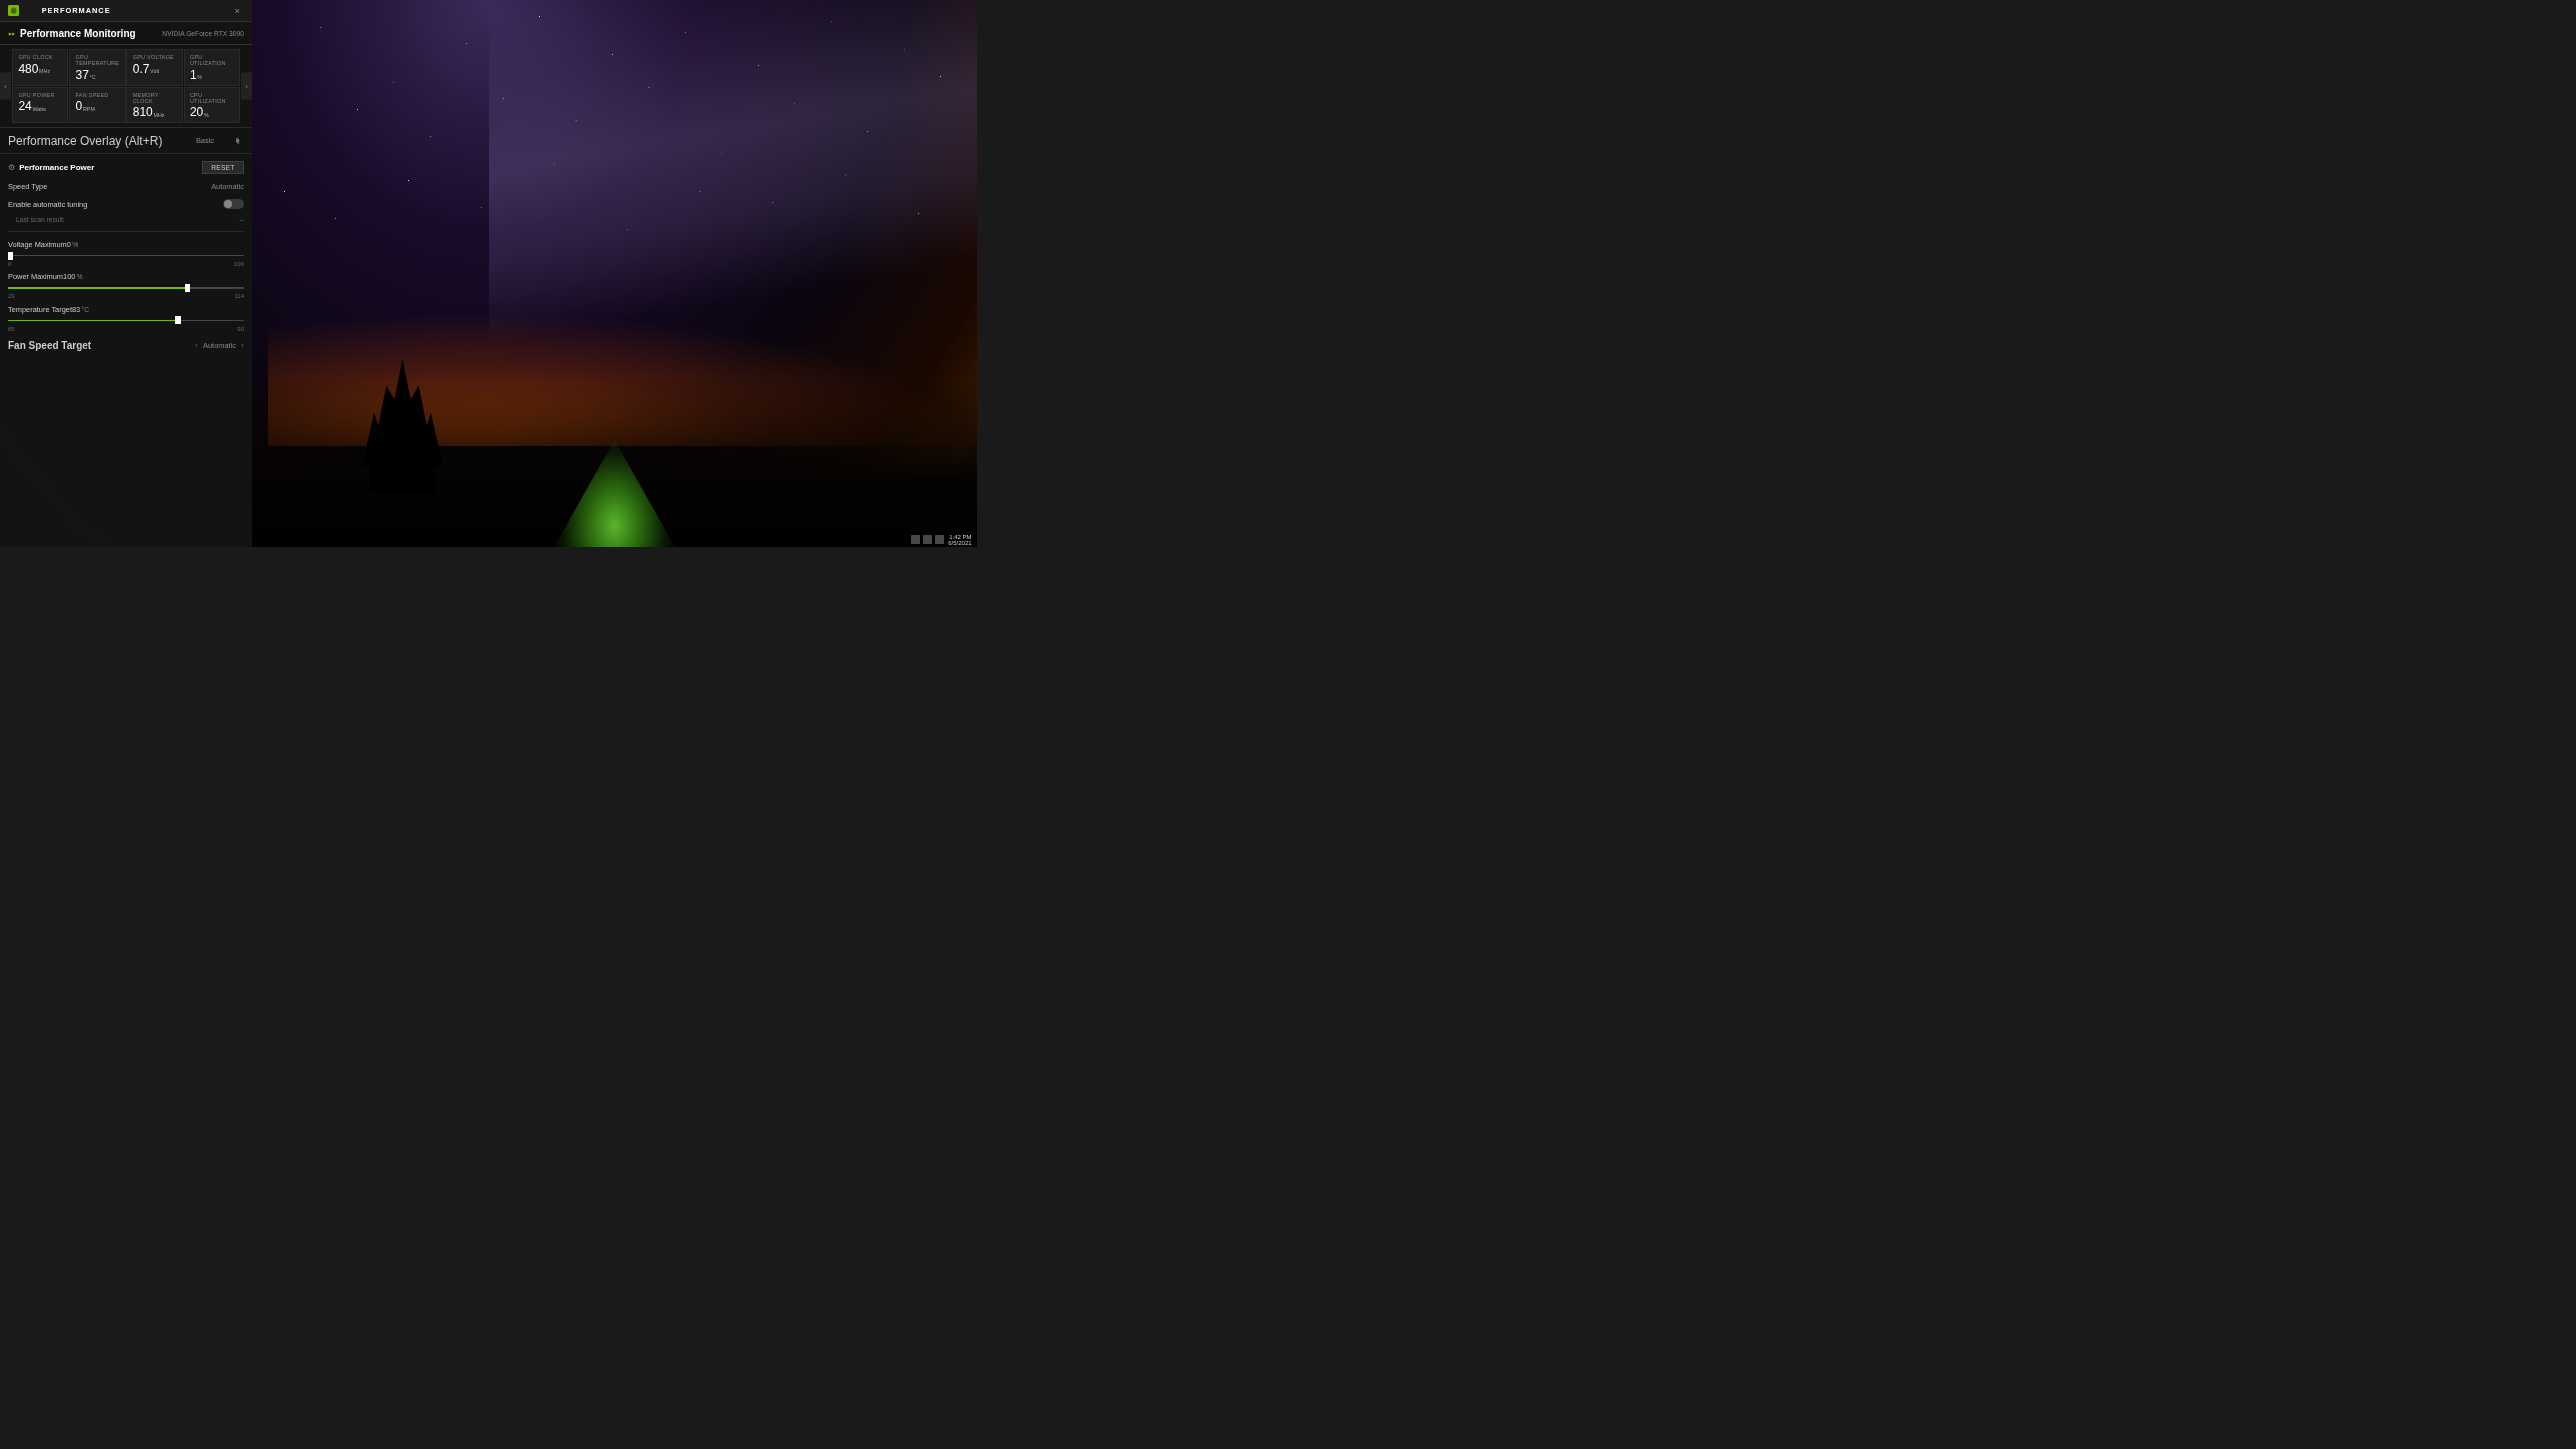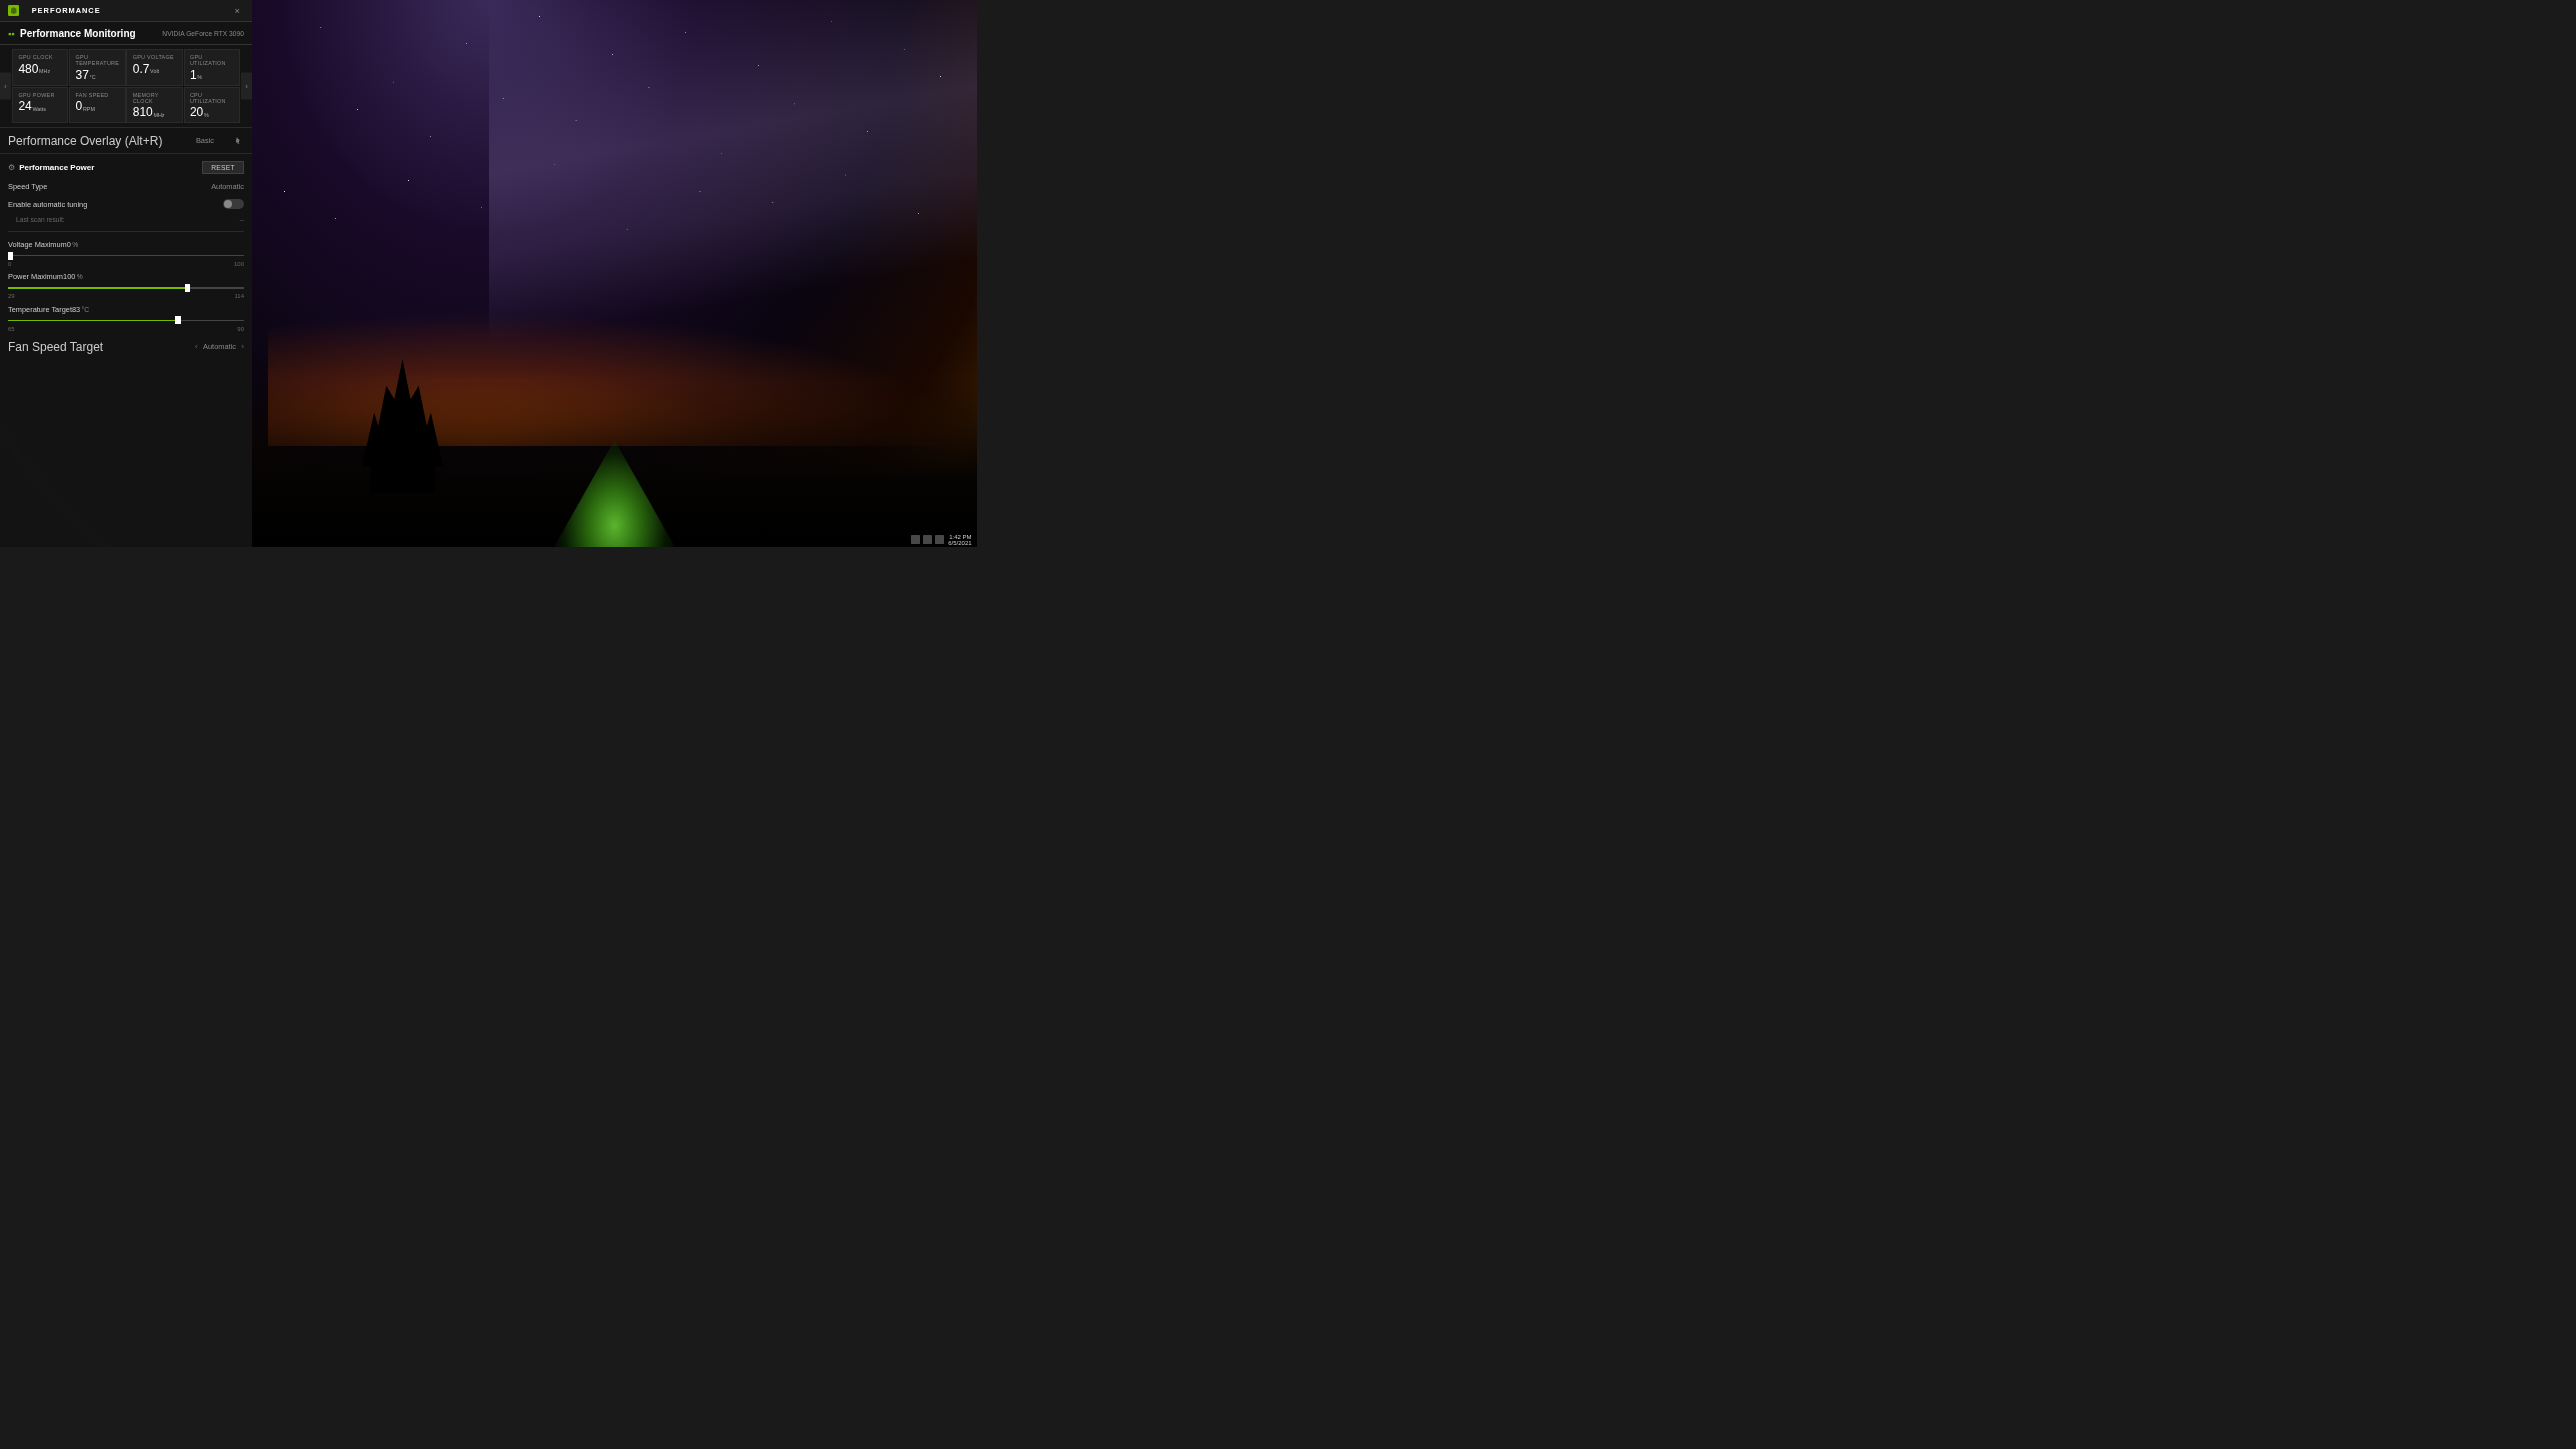--- a/index.html
+++ b/index.html
@@ -126,21 +126,21 @@
       justify-content: space-between;
       padding: 4px 8px;
       background: #1a1a1a;
       border-bottom: 0.7px solid #333;
       min-height: 21.5px;
     }
 
     .panel-header-left {
       display: flex;
       align-items: center;
-      gap: 13px;
+      gap: 23px;
     }
 
     .nvidia-logo {
       width: 10.7px;
       height: 10.7px;
       background: #76b900;
       border-radius: 1.3px;
       display: flex;
       align-items: center;
       justify-content: center;
@@ -472,22 +472,23 @@
 
     
     .fan-speed-row {
       display: flex;
       align-items: center;
       justify-content: space-between;
       padding: 5.4px 8px;
     }
 
     .fan-label {
-      font-size: 12px;
+      font-size: 10px;
       color: #ccc;
+      font-weight: bold;
     }
 
     .fan-value-container {
       display: flex;
       align-items: center;
       gap: 5.4px;
     }
 
     .fan-nav {
       color: #666;

